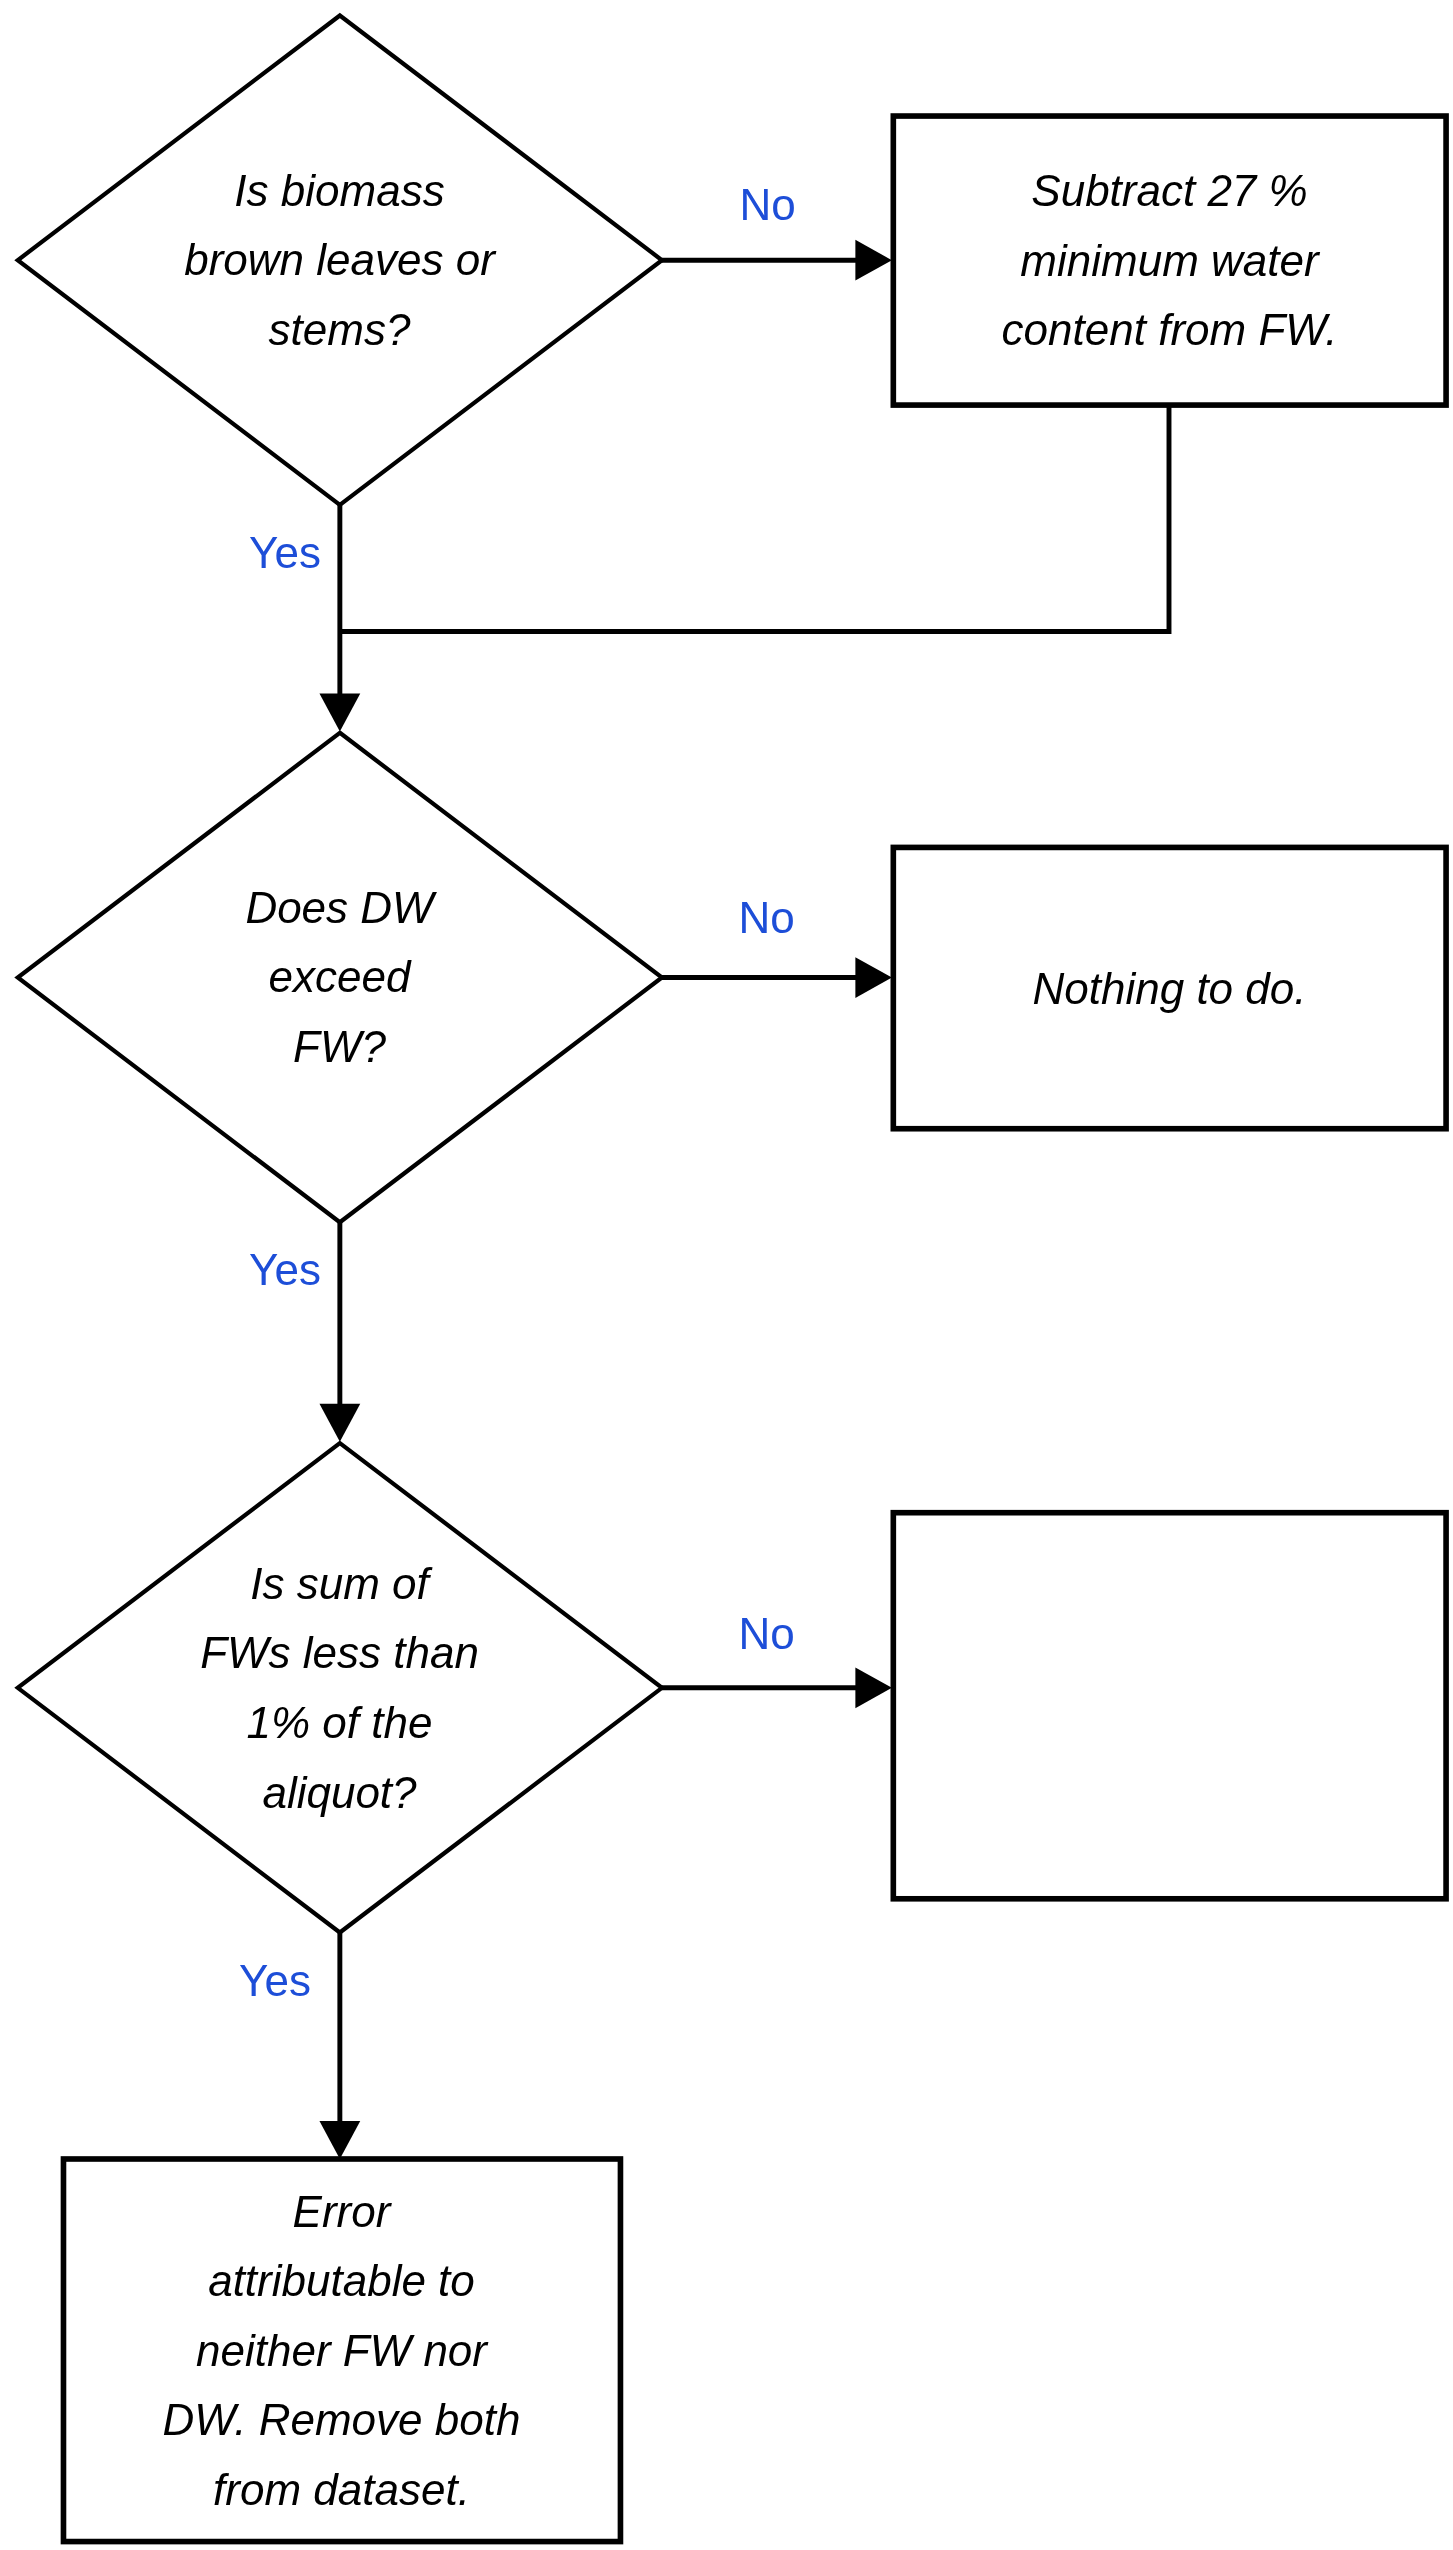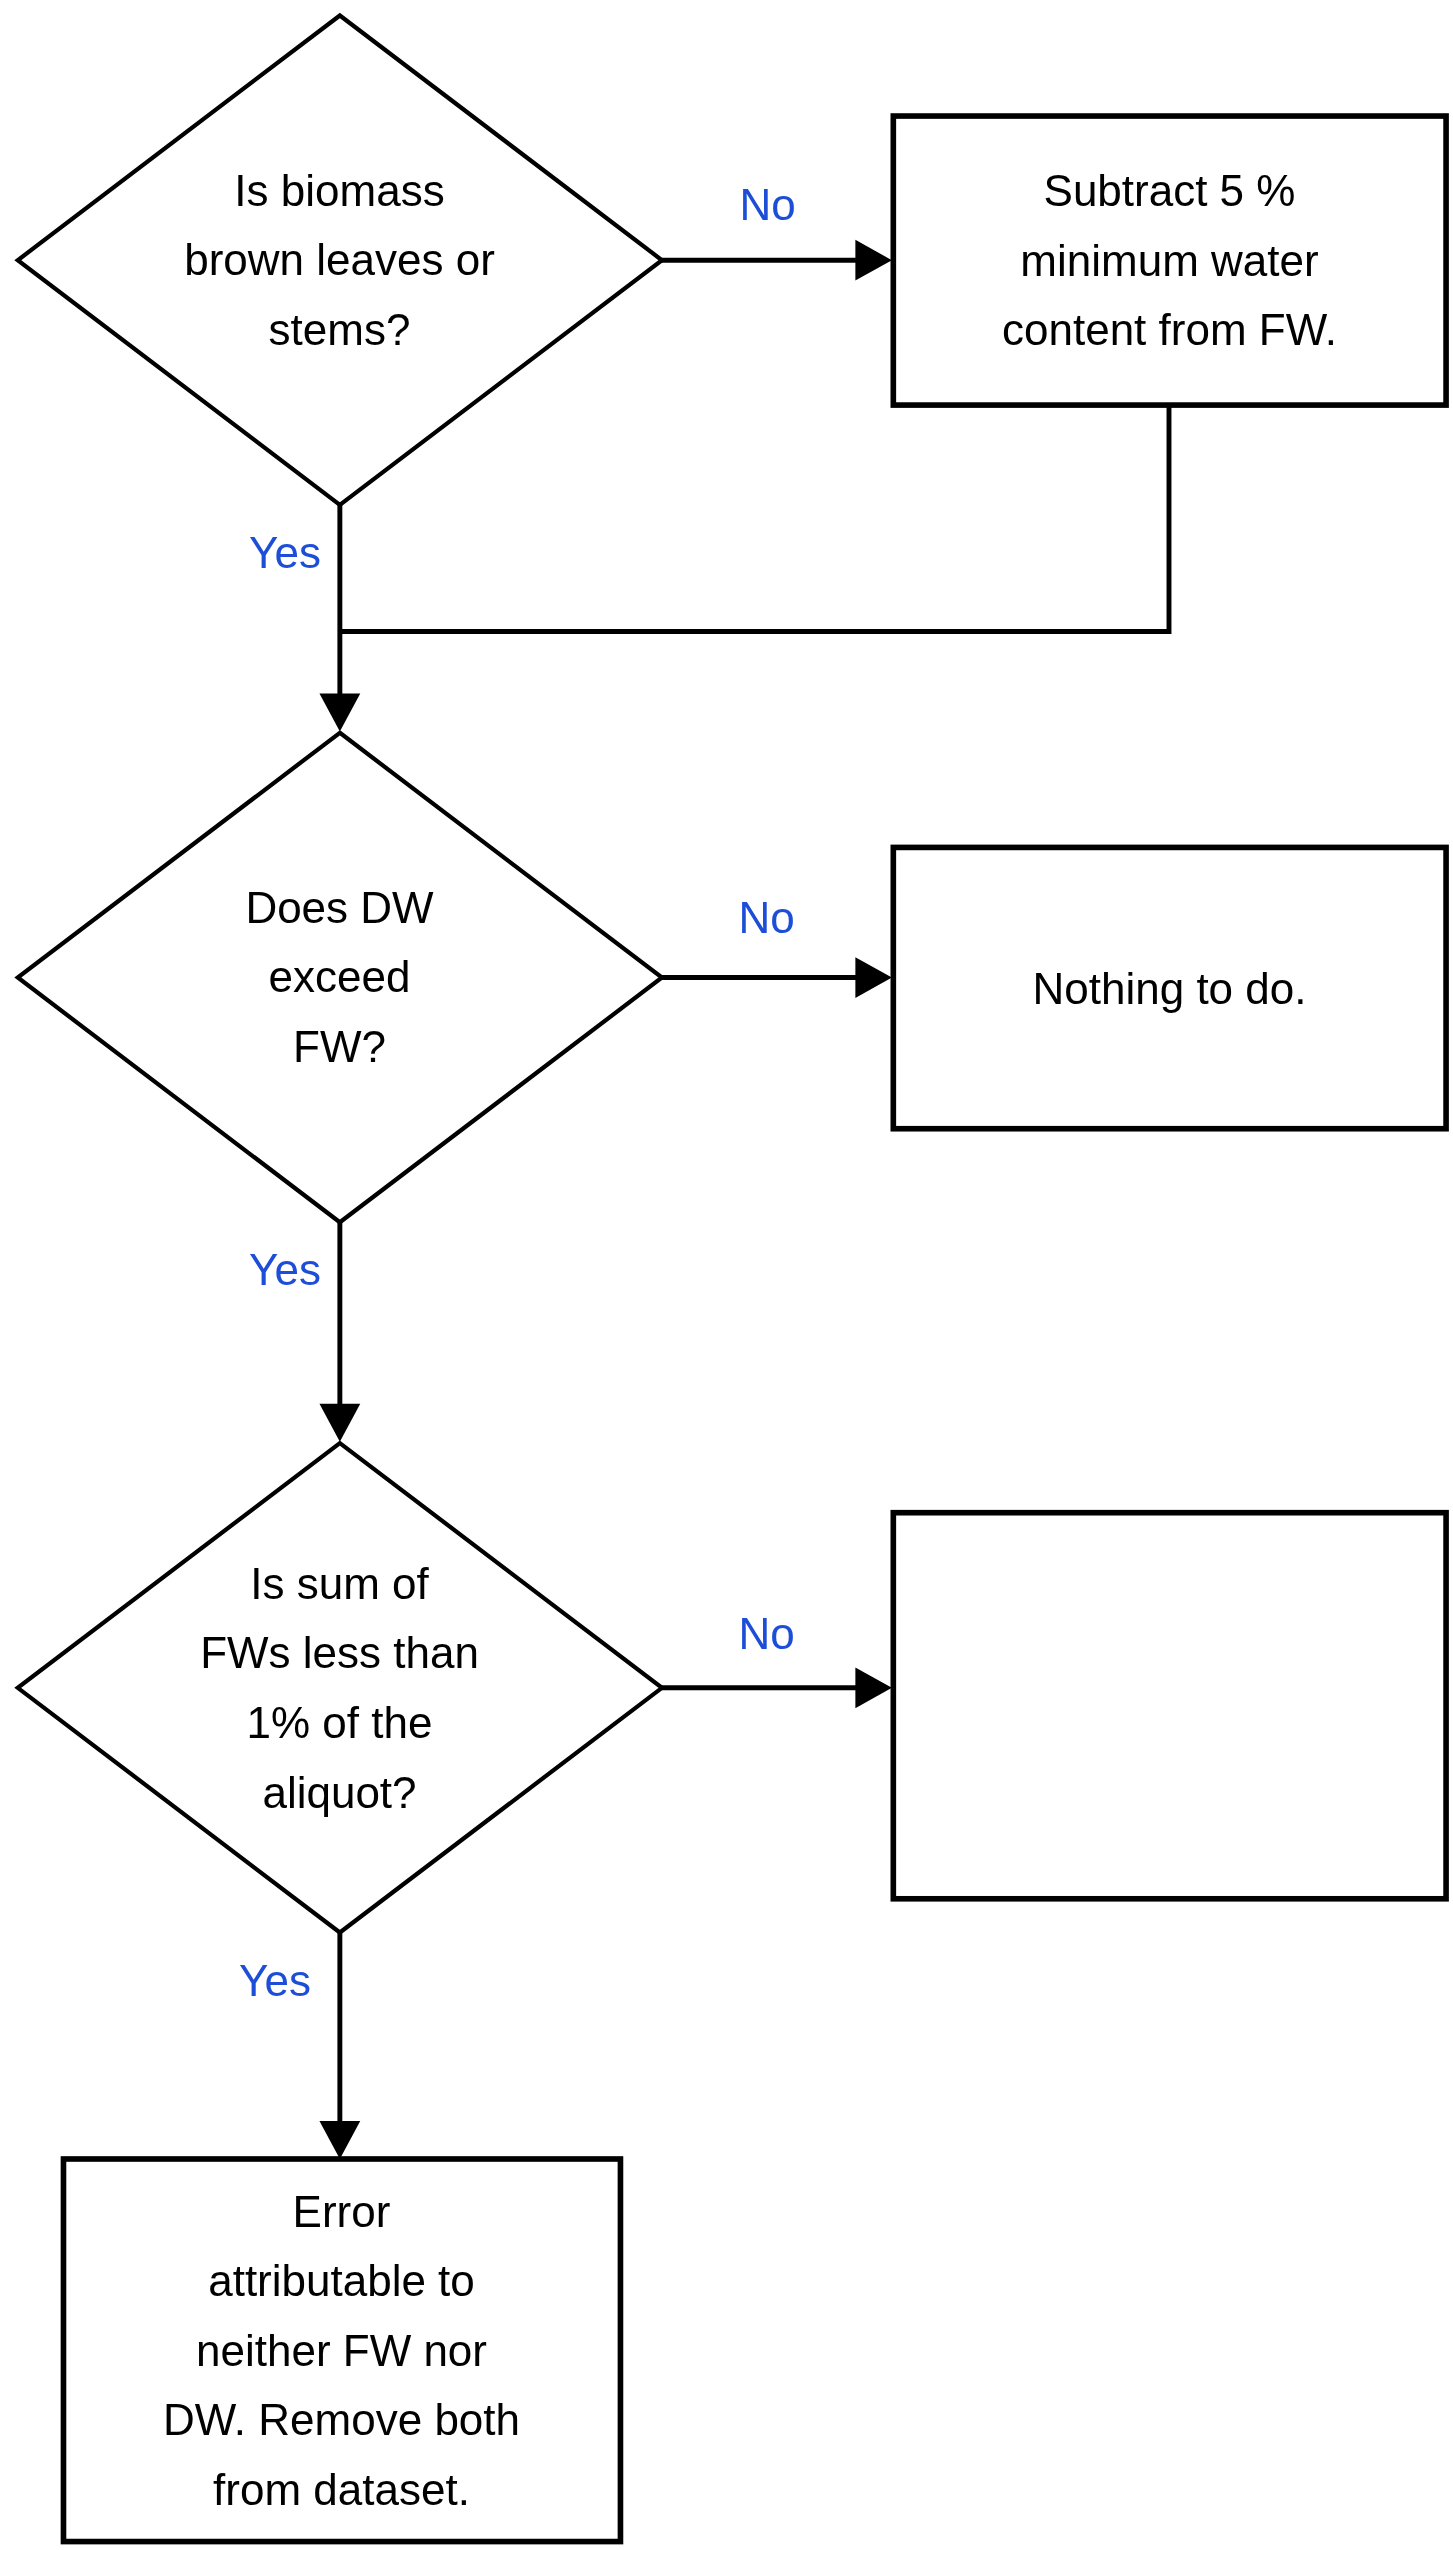--- a/index.html
+++ b/index.html
@@ -26,20 +26,21 @@
     position: absolute;
     display: flex;
     align-items: center;
     justify-content: center;
     text-align: center;
     white-space: pre-line;
     font-size: 44px;
     line-height: 1.58;
     color: #000000;
     pointer-events: none;
+    font-style: italic;
   }
   .edge-label {
     position: absolute;
     display: flex;
     align-items: center;
     justify-content: center;
     text-align: center;
     font-size: 44px;
     line-height: 1.3;
     color: #1d4ed8;
@@ -112,21 +113,21 @@
 
     <rect class="shape" stroke-width="8" x="1270" y="2151" width="786" height="549"></rect>
 
     <rect class="shape" stroke-width="8" x="90" y="3070" width="792" height="544"></rect>
   </svg>
 
   <div class="node-label" style="left:16px; top:14px; width:647px; height:492px;">Is biomass
 brown leaves or
 stems?</div>
 
-  <div class="node-label" style="left:893px; top:116px; width:553px; height:289px;">Subtract 5 %
+  <div class="node-label" style="left:893px; top:116px; width:553px; height:289px;">Subtract 27 %
 minimum water
 content from FW.</div>
 
   <div class="node-label" style="left:16px; top:731px; width:647px; height:492px;">Does DW
 exceed
 FW?</div>
 
   <div class="node-label" style="left:893px; top:848px; width:553px; height:281px;">Nothing to do.</div>
 
   <div class="node-label" style="left:16px; top:1442px; width:647px; height:492px;">Is sum of

